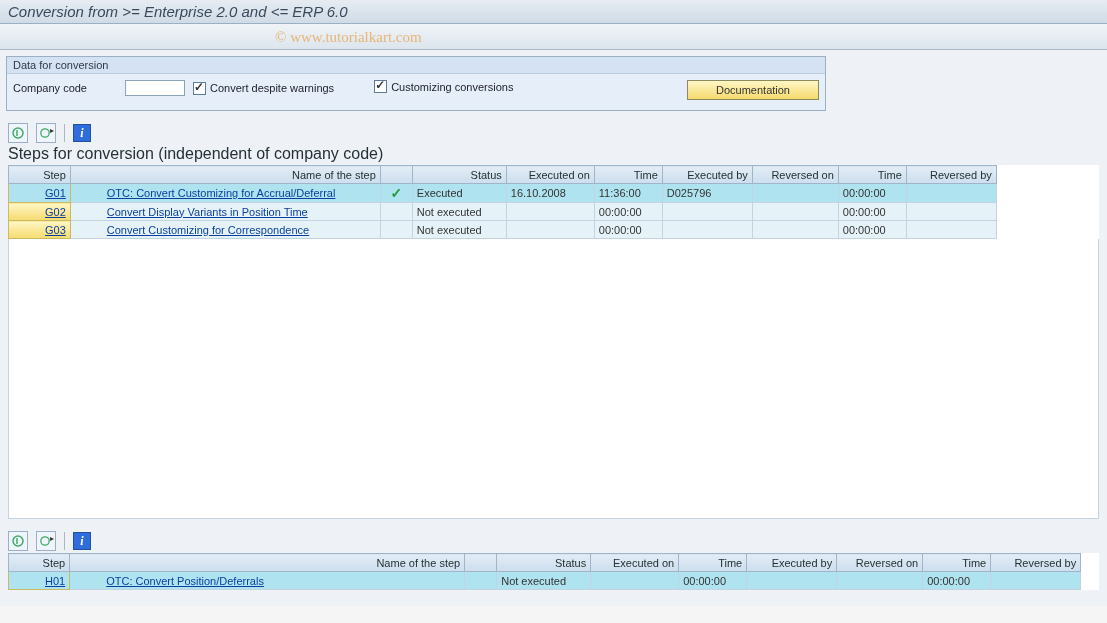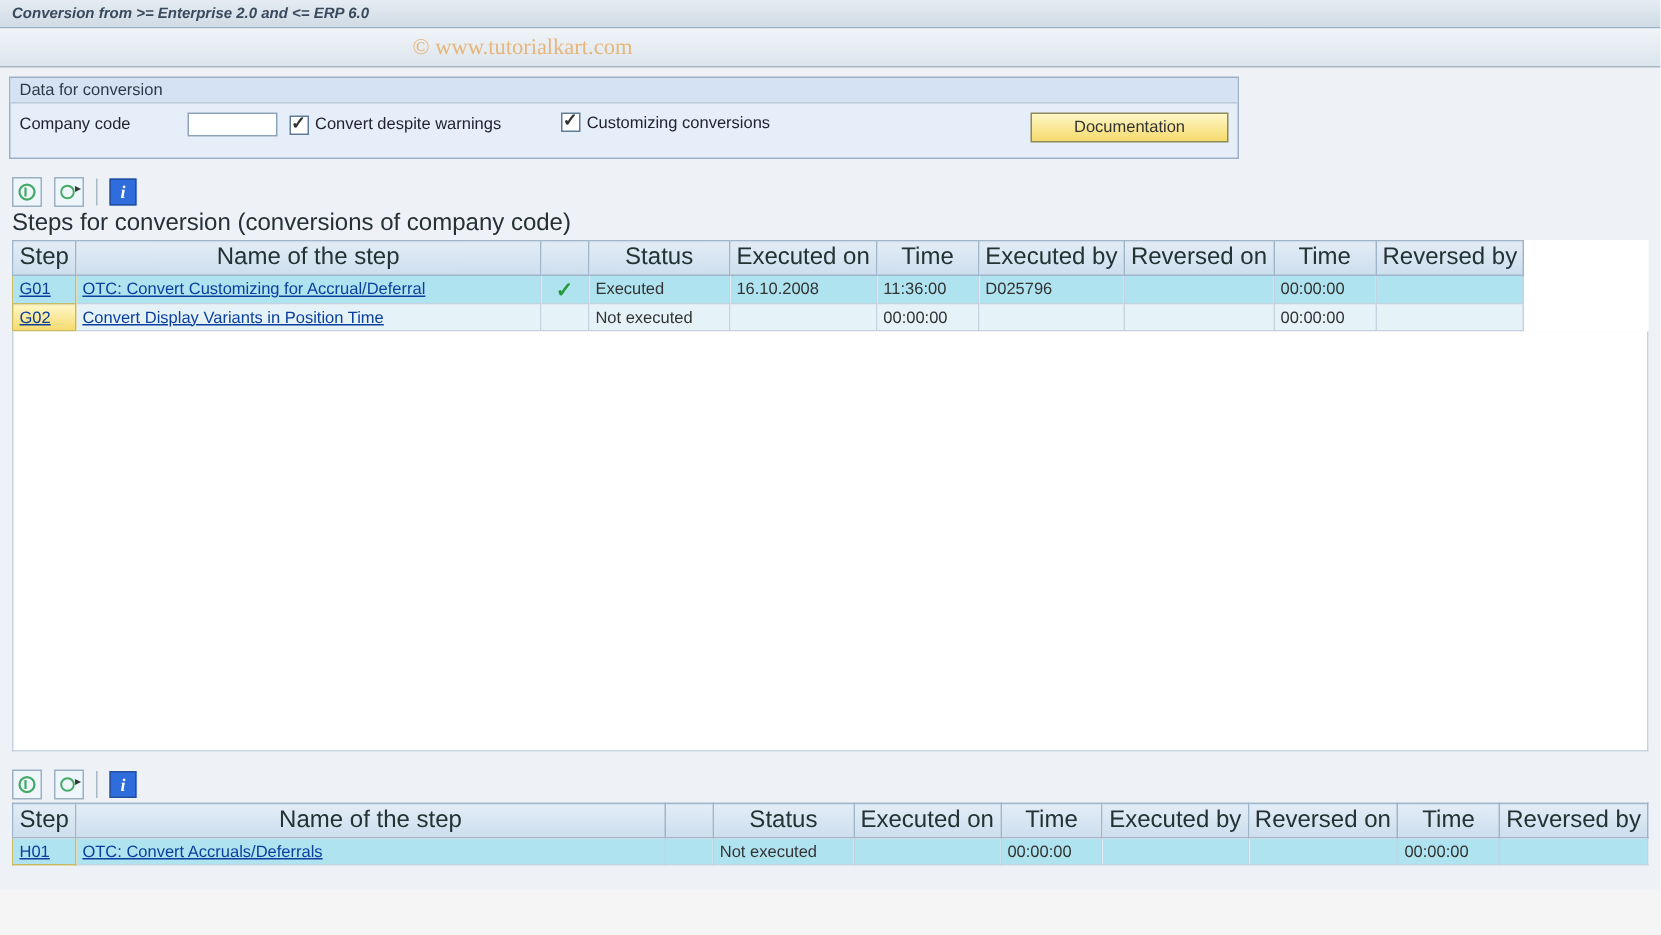--- a/index.html
+++ b/index.html
@@ -1,20 +1,20 @@
 <!DOCTYPE html>
 <html><head>
 <meta charset="utf-8">
 <style>
   * { box-sizing: border-box; margin: 0; padding: 0; }
   html, body { width: 1107px; font-family: Tahoma, Arial, sans-serif; font-size: 11px; background: #f5f5f5; color: #333; }
   
   
   .titlebar { background: linear-gradient(#e6ecf2, #cfdbe6); border-bottom: 1px solid #9bb0c4; padding: 3px 8px; }
-  .titlebar-text { font-weight: bold; font-style: italic; font-size: 10px; color: #3a4a5d; }
+  .titlebar-text { font-weight: normal; font-style: italic; font-size: 15px; color: #3a4a5d; }
   
   
   .toolstrip { background: linear-gradient(#f0f4f8, #dce5ed); border-bottom: 1px solid #aab7c4; height: 26px; position:relative;padding-left:17px;}
   .watermark { position:absolute; left:275px; top:5px; color: rgba(232,172,100,0.85); font-size:15px; font-family: Georgia, serif;}
   
   
   .mainarea { padding: 6px; background: #eef2f7;}
   
   
   .groupbox { border: 1px solid #9bb0c4; margin: 0 12px 10px 0; background: #e6eff9; }
@@ -37,25 +37,25 @@
   .iconbtn { width:20px; height:20px; border:1px solid #9bb0c4; background:#eef5fb; display:flex; align-items:center; justify-content:center; font-size:12px; cursor:pointer;}
   .info-i { width:18px; height:18px; background:#2e6ddb; color:#fff; border:1px solid #234f9f; display:flex; align-items:center; justify-content:center; font-weight:bold; font-style:italic; font-family: Georgia, serif; font-size:12px;}
   .sep { width:1px; height:18px; background:#aab7c4; }
   
   
   .sectiontitle { font-size: 16px; color: #253038; margin: 0 0 2px 0; }
   
   
   .tblarea { background:#fff;}
   table.grid { border-collapse:collapse; table-layout:fixed; }
-  table.grid th { background: linear-gradient(#e2ecf6, #cddeee); border:1px solid #9fb5c9; padding:2px 4px; font-weight:normal; text-align:center; font-size:16px; color:#233; height:18px; overflow:hidden; white-space:nowrap;}
+  table.grid th { background: linear-gradient(#e2ecf6, #cddeee); border:1px solid #9fb5c9; padding:2px 4px; font-weight:normal; text-align:right; font-size:11px; color:#233; height:18px; overflow:hidden; white-space:nowrap;}
   table.grid td { border:1px solid #c5d3e1; padding:1px 4px; background:#e5f3f8; font-size:11px; height:18px; overflow:hidden; white-space:nowrap;}
   table.grid tr.sel td { background:#b0e3f0; }
   table.grid td.stepcell { background: linear-gradient(#fff7c6, #f5da6d); border:1px solid #c9ba64;}
-  table.grid td.stepcell a, table.grid td a.link { color:#0a3f9e; text-decoration:underline; cursor:pointer;}
+  table.grid td.stepcell a, table.grid td a.link { color:#0a3f9e; text-decoration:underline; cursor:pointer;margin-left:32px;}
   .checkmark-icon { color:#259a3b; font-size:14px; font-weight:bold; text-align:center; display:block;}
   
   .panel1 { height: 280px; background:#fff; border:1px solid #c5d3e1; border-top:none; overflow:hidden;}
   
   .block { margin: 0 2px 10px 2px; }
 </style>
 </head>
 <body>
 
 <div class="titlebar">
@@ -106,21 +106,21 @@
       </span>
       <span class="iconbtn" style="position:relative;">
         <svg width="14" height="14" viewBox="0 0 14 14">
             <circle cx="6" cy="7" r="4.2" fill="none" stroke="#4a6" stroke-width="1.3"></circle>
           </svg>
         <span style="position:absolute;right:1px;top:2px;font-size:8px;">▸</span>
       </span>
       <span class="sep"></span>
       <span class="info-i">i</span>
     </div>
-    <div class="sectiontitle">Steps for conversion (conversions of company code)</div>
+    <div class="sectiontitle">Steps for conversion (independent of company code)</div>
     <div class="tblarea">
       <table class="grid">
         <colgroup>
           <col style="width:36px">
             <col style="width:310px">
             <col style="width:32px">
             <col style="width:94px">
             <col style="width:88px">
             <col style="width:68px">
             <col style="width:90px">
@@ -162,20 +162,32 @@
               <td><a class="link">Convert Display Variants in Position Time</a></td>
               <td style="text-align: center;"></td>
               <td>Not executed</td>
               <td></td>
               <td>00:00:00</td>
               <td></td>
               <td></td>
               <td>00:00:00</td>
               <td></td>
             </tr>
+            <tr>
+              <td class="stepcell"><a class="link">G03</a></td>
+              <td><a class="link">Convert Customizing for Correspondence</a></td>
+              <td style="text-align: center;"></td>
+              <td>Not executed</td>
+              <td></td>
+              <td>00:00:00</td>
+              <td></td>
+              <td></td>
+              <td>00:00:00</td>
+              <td></td>
+            </tr>
           </tbody>
       </table>
     </div>
     <div class="panel1"></div>
   </div>
 
   <div class="block">
     <div class="minitoolbar">
       <span class="iconbtn">
         <svg width="14" height="14" viewBox="0 0 14 14">
@@ -216,21 +228,21 @@
             <th>Time</th>
             <th>Executed by</th>
             <th>Reversed on</th>
             <th>Time</th>
             <th>Reversed by</th>
           </tr>
         </thead>
         <tbody id="tbody2">
             <tr class="sel">
               <td class="stepcell"><a class="link">H01</a></td>
-              <td><a class="link">OTC: Convert Accruals/Deferrals</a></td>
+              <td><a class="link">OTC: Convert Position/Deferrals</a></td>
               <td style="text-align: center;"></td>
               <td>Not executed</td>
               <td></td>
               <td>00:00:00</td>
               <td></td>
               <td></td>
               <td>00:00:00</td>
               <td></td>
             </tr>
           </tbody>

